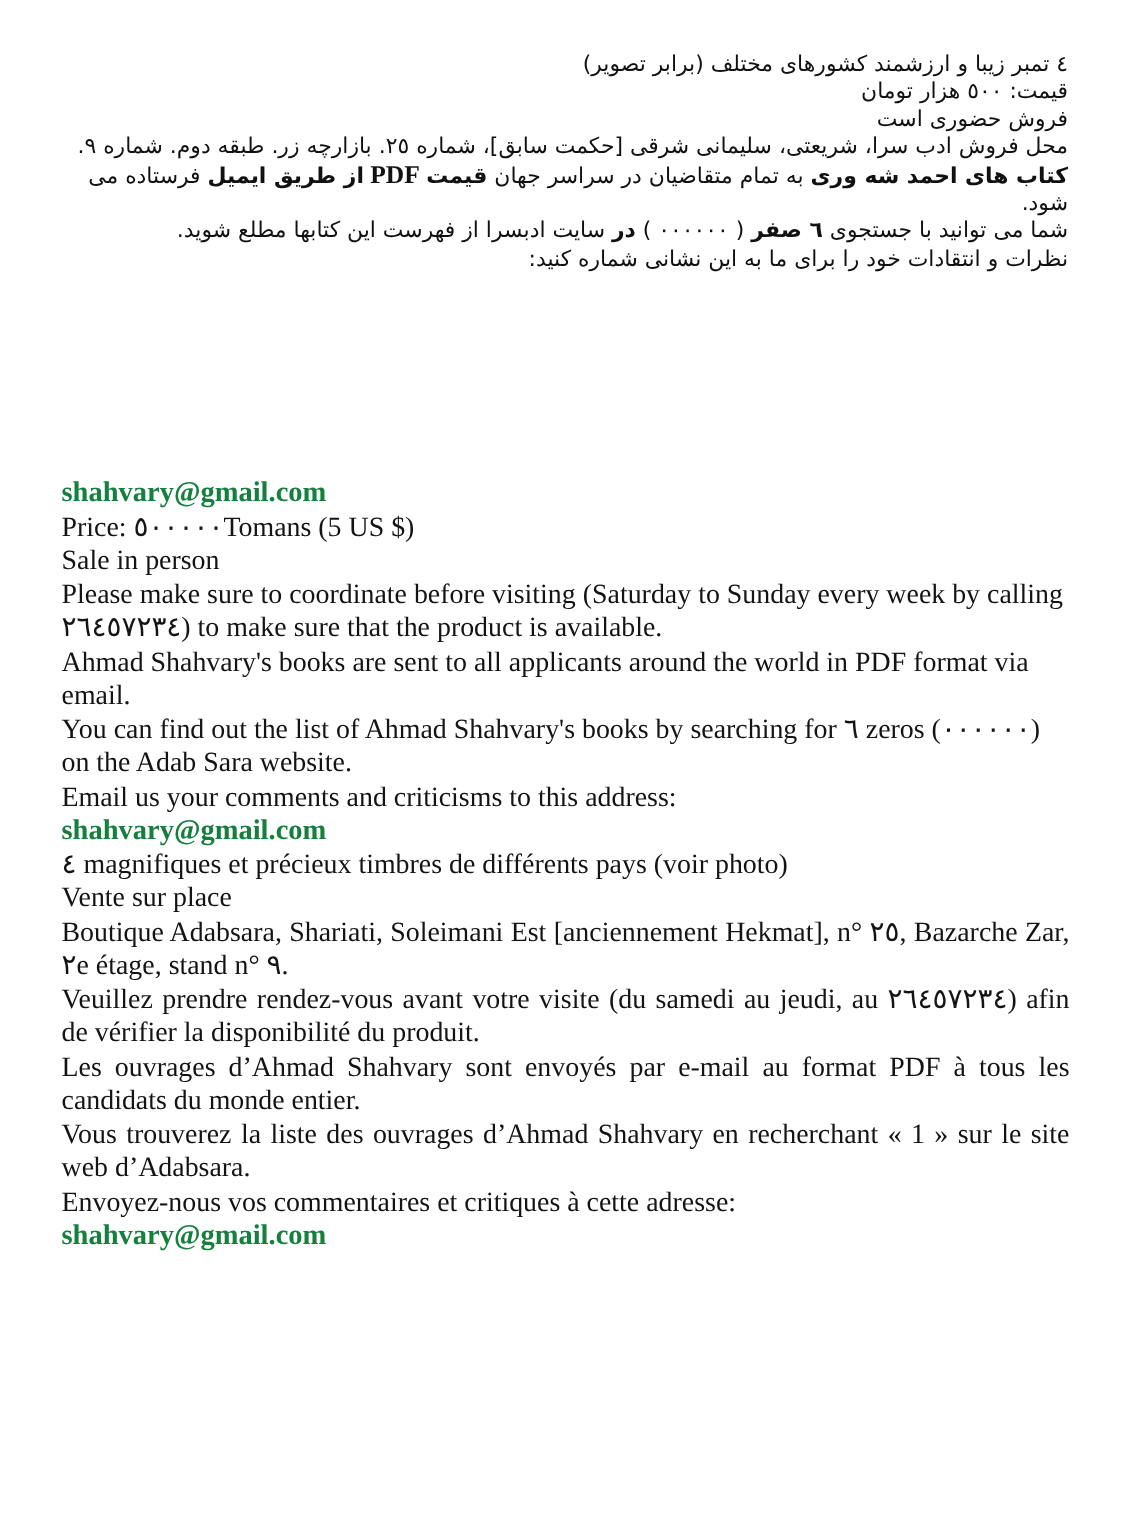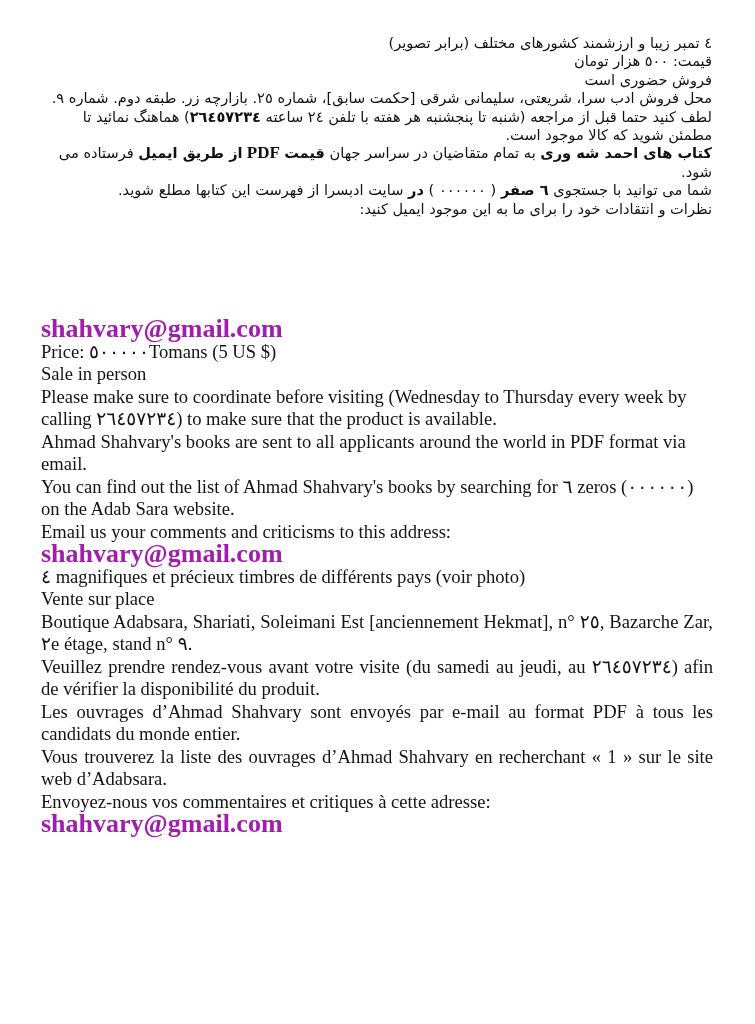--- a/index.html
+++ b/index.html
@@ -17,45 +17,44 @@
   .latin-b { font-family: "Liberation Serif", serif; font-weight: bold; font-size: 17px; }
 
   .en-block {
     position: absolute; left: 41px; top: 318px; width: 672px;
     font-family: "Liberation Serif", serif;
     font-size: 18.6px; line-height: 22.5px; color: #141414;
   }
   .en-block .p { display: block; }
   .justify { text-align: justify; text-align-last: left; }
   .email {
-    display: block; color: #a21caf; font-weight: bold;
-    font-family: "Liberation Serif", serif; font-size: 26px; text-decoration: none;
+    display: block; color: #15803d; font-weight: bold;
+    font-family: "Liberation Serif", serif; font-size: 19px; text-decoration: none;
   }
 </style>
 </head>
 <body>
 
 <div class="page">
 
   <div class="fa-block">
     <span class="fa-para">٤ تمبر زیبا و ارزشمند کشورهای مختلف (برابر تصویر)</span>
     <span class="fa-para">قیمت: ٥٠٠ هزار تومان</span>
     <span class="fa-para">فروش حضوری است</span>
     <span class="fa-para">محل فروش ادب سرا، شریعتی، سلیمانی شرقی [حکمت سابق]، شماره ٢٥. بازارچه زر. طبقه دوم. شماره ٩.</span>
-    <span class="fa-para"><span>لطف کنید حتما قبل از مراجعه (شنبه تا پنجشنبه هر هفته با تلفن ٢٤ ساعته </span><span class="b">٢٦٤٥٧٢٣٤</span><span>) هماهنگ نمائید تا مطمئن شوید که کالا موجود است.</span></span>
     <span class="fa-para"><span class="b">کتاب های احمد شه وری</span><span> به تمام متقاضیان در سراسر جهان </span><span class="b">قیمت</span><span class="latin-b"> PDF </span><span class="b"> از طریق ایمیل</span><span> فرستاده می شود.</span></span>
     <span class="fa-para"><span>شما می توانید با جستجوی </span><span class="b">٦ صفر</span><span> ( ٠٠٠٠٠٠ ) </span><span class="b">در</span><span> سایت ادبسرا از فهرست این کتابها مطلع شوید.</span></span>
-    <span class="fa-para">نظرات و انتقادات خود را برای ما به این موجود ایمیل کنید:</span>
+    <span class="fa-para">نظرات و انتقادات خود را برای ما به این نشانی شماره کنید:</span>
   </div>
 
   <div class="en-block">
     <a class="email">shahvary@gmail.com</a>
     <span class="p">Price: ٥٠٠٠٠٠Tomans (5 US $)</span>
     <span class="p">Sale in person</span>
-    <span class="p">Please make sure to coordinate before visiting (Wednesday to Thursday every week by calling ٢٦٤٥٧٢٣٤) to make sure that the product is available.</span>
+    <span class="p">Please make sure to coordinate before visiting (Saturday to Sunday every week by calling ٢٦٤٥٧٢٣٤) to make sure that the product is available.</span>
     <span class="p">Ahmad Shahvary's books are sent to all applicants around the world in PDF format via email.</span>
     <span class="p">You can find out the list of Ahmad Shahvary's books by searching for ٦ zeros (٠٠٠٠٠٠) on the Adab Sara website.</span>
     <span class="p">Email us your comments and criticisms to this address:</span>
     <a class="email">shahvary@gmail.com</a>
 
     <span class="p">٤ magnifiques et précieux timbres de différents pays (voir photo)</span>
     <span class="p">Vente sur place</span>
     <span class="p justify">Boutique Adabsara, Shariati, Soleimani Est [anciennement Hekmat], n° ٢٥, Bazarche Zar, ٢e étage, stand n° ٩.</span>
     <span class="p justify">Veuillez prendre rendez-vous avant votre visite (du samedi au jeudi, au ٢٦٤٥٧٢٣٤) afin de vérifier la disponibilité du produit.</span>
     <span class="p justify">Les ouvrages d’Ahmad Shahvary sont envoyés par e-mail au format PDF à tous les candidats du monde entier.</span>

